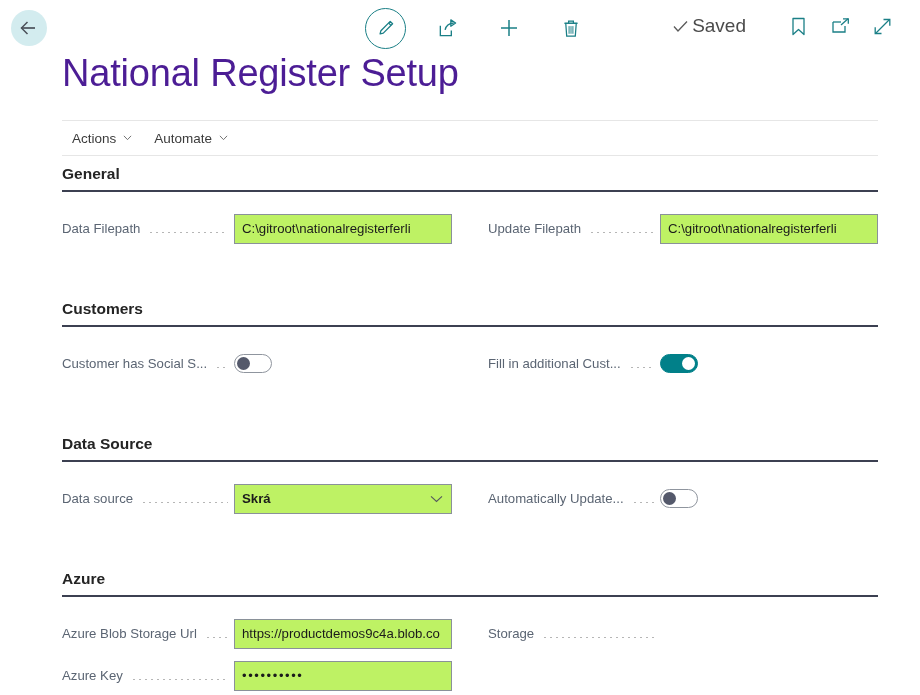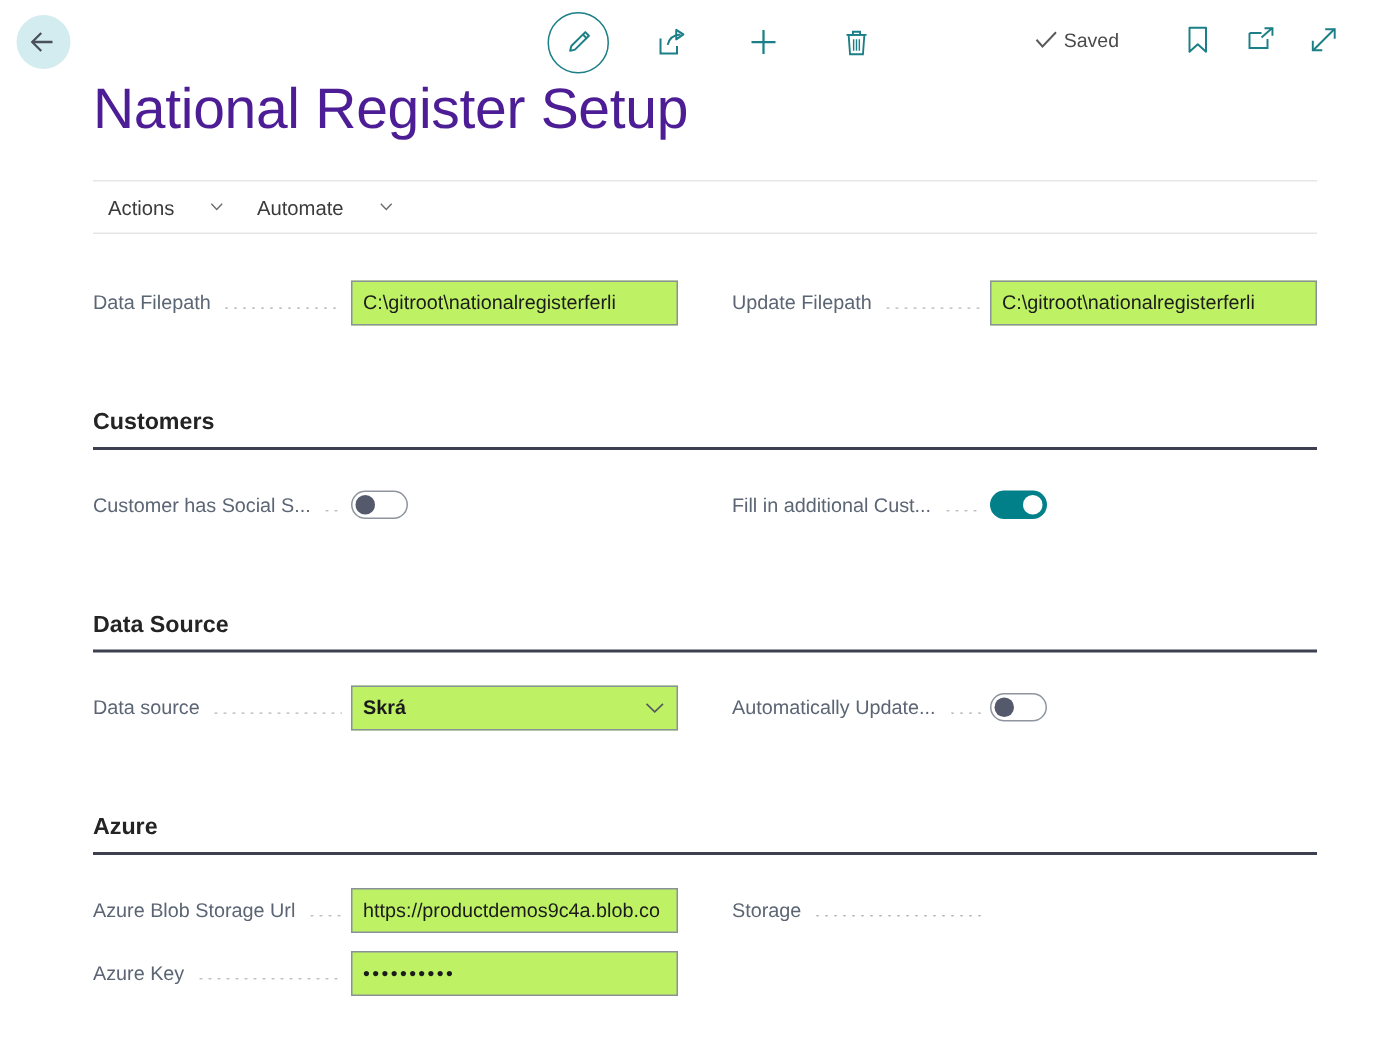--- a/index.html
+++ b/index.html
@@ -69,21 +69,21 @@
     align-items: center;
     gap: 18px;
   }
   .saved-group {
     display: flex;
     align-items: center;
     gap: 4px;
     margin-right: 22px;
   }
   .saved-text {
-    font-size: 13px;
+    font-size: 19px;
     color: #4b4b4b;
   }
   .right-icon {
     width: 24px;
     height: 24px;
     display: flex;
     align-items: center;
     justify-content: center;
     cursor: pointer;
   }
@@ -111,21 +111,21 @@
     border-bottom: 1px solid #e6e6e6;
     display: flex;
     align-items: center;
     gap: 18px;
     padding-left: 8px;
     box-sizing: border-box;
   }
   .menu-item {
     display: flex;
     align-items: center;
-    gap: 24px;
+    gap: 7px;
     font-size: 13.5px;
     color: #3b3b3b;
     cursor: pointer;
     padding: 3px 2px;
   }
   .chev-sm {
     width: 9px;
     height: 6px;
     display: block;
   }
@@ -360,20 +360,21 @@
     <svg class="chev-sm" viewBox="0 0 10 7">
       <path d="M0.8 1 L5 5.4 L9.2 1" fill="none" stroke="#6b6b6b" stroke-width="1.1"></path>
     </svg>
   </div>
 
 </div>
 
 <div class="content">
 
   <div class="section">
+    <div class="section-head">General</div>
     <div class="fields-grid">
 
       <div class="col">
         <div class="field-row">
           <div class="field-label-wrap">
             <span class="field-label">Data Filepath</span>
             <span class="leader"></span>
           </div>
           <div class="input-box">
             <span class="input-val">C:\gitroot\nationalregisterferli</span>

